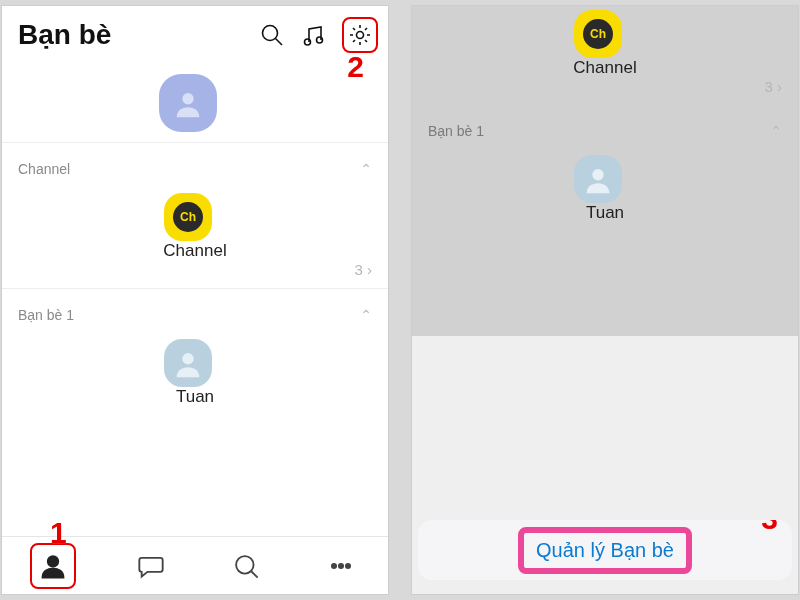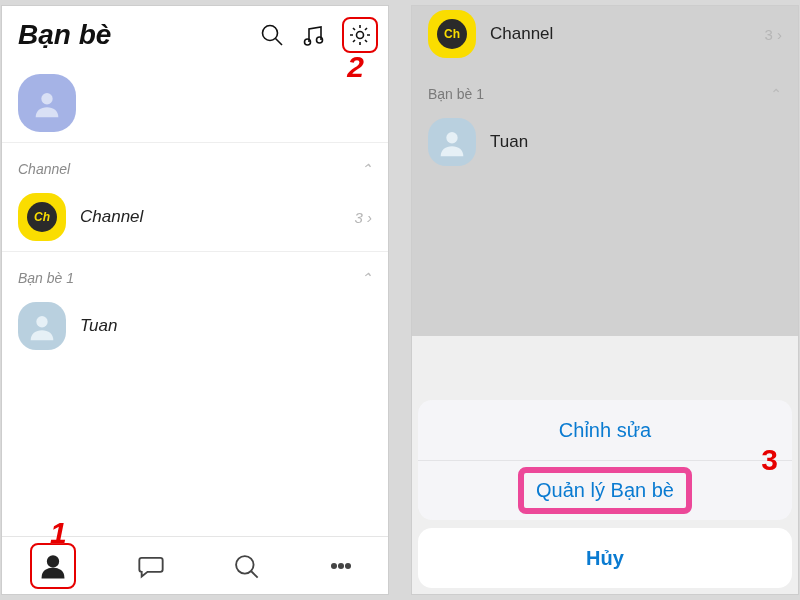--- a/index.html
+++ b/index.html
@@ -17,21 +17,21 @@
     position: relative;
   }
   .phone {
     width: 386px;
     height: 588px;
     background: #ffffff;
     position: relative;
     overflow: hidden;
     box-shadow: 0 0 0 1px rgba(0,0,0,0.05);
   }
-  .phone.left { margin-right: 20px; font-style: italic; }
+  .phone.left { margin-right: 20px; }
   .phone.right { margin-left: 4px; background: #efefef; }
 
   
   .hdr {
     display: flex; align-items: center;
     height: 58px; padding: 0 10px 0 16px;
   }
   .hdr .title {
     font-size: 28px; font-weight: 700; flex: 1; color: #111;
   }
@@ -41,20 +41,21 @@
   .gearwrap {
     border: 2px solid #e60000; border-radius: 8px;
     width: 36px; height: 36px; display:flex; align-items:center; justify-content:center;
   }
 
   
   .row {
     display: flex; align-items: center;
     padding: 10px 16px;
     background: #fff;
+    flex-direction: column;
   }
   .avatar {
     width: 48px; height: 48px; border-radius: 18px;
     margin-right: 14px; flex-shrink: 0;
     display: flex; align-items: center; justify-content: center;
   }
   .avatar.big { width: 58px; height: 58px; border-radius: 22px; }
   .avatar.blue { background: #a5b3e6; }
   .avatar.bluepale { background: #b9d0df; }
   .avatar.yellow { background: #fadd00; border-radius: 18px; }
@@ -247,26 +248,20 @@
               <circle cx="12" cy="9" r="4" fill="#e6f0f6"></circle>
               <path d="M4 22c0-4.5 3.5-7 8-7s8 2.5 8 7" fill="#e6f0f6"></path>
             </svg>
         </div>
         <div class="rname">Tuan</div>
       </div>
     </div>
 
     <div class="sheet">
       <div class="card">
-        <div class="opt">
-          <span class="optlabel">Chỉnh sửa</span>
-        </div>
         <div class="opt hl">
           <span class="optlabel">Quản lý Bạn bè</span>
           <div class="annot" style="right:14px; top:-18px;">3</div>
         </div>
       </div>
-      <div class="cancel">
-        <span>Hủy</span>
-      </div>
     </div>
   </div>
 </div>
 
 </body></html>

